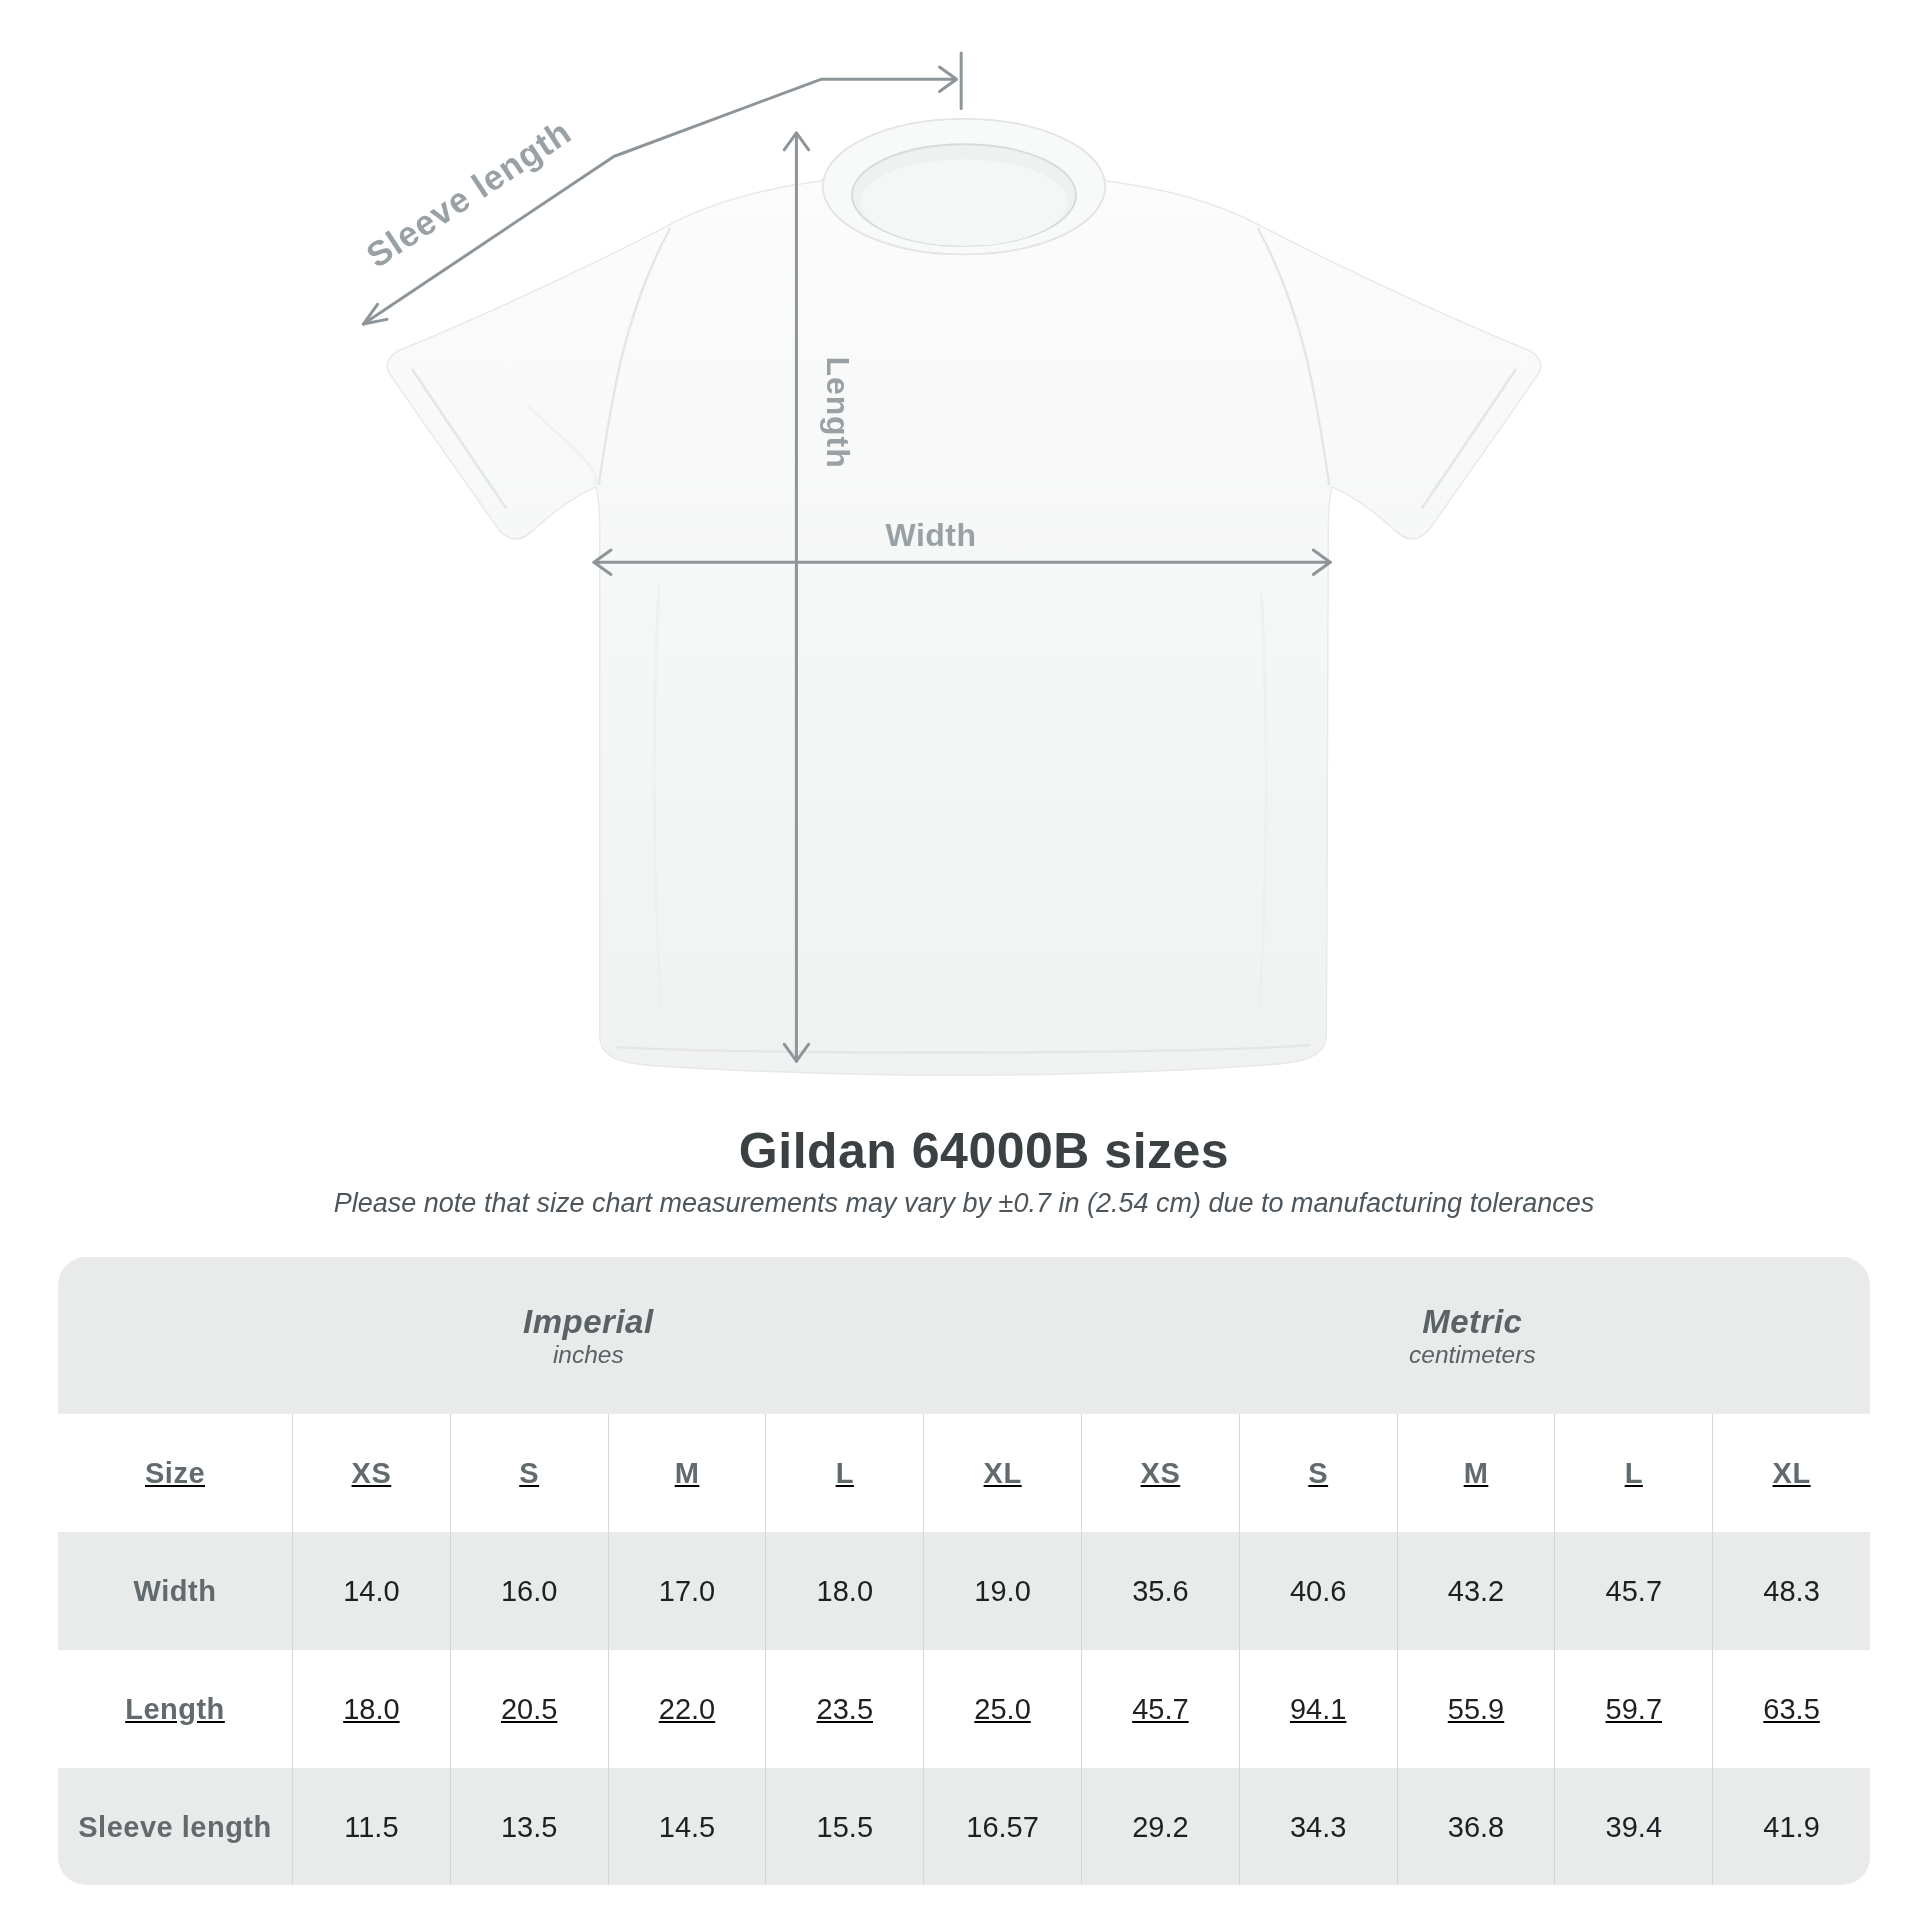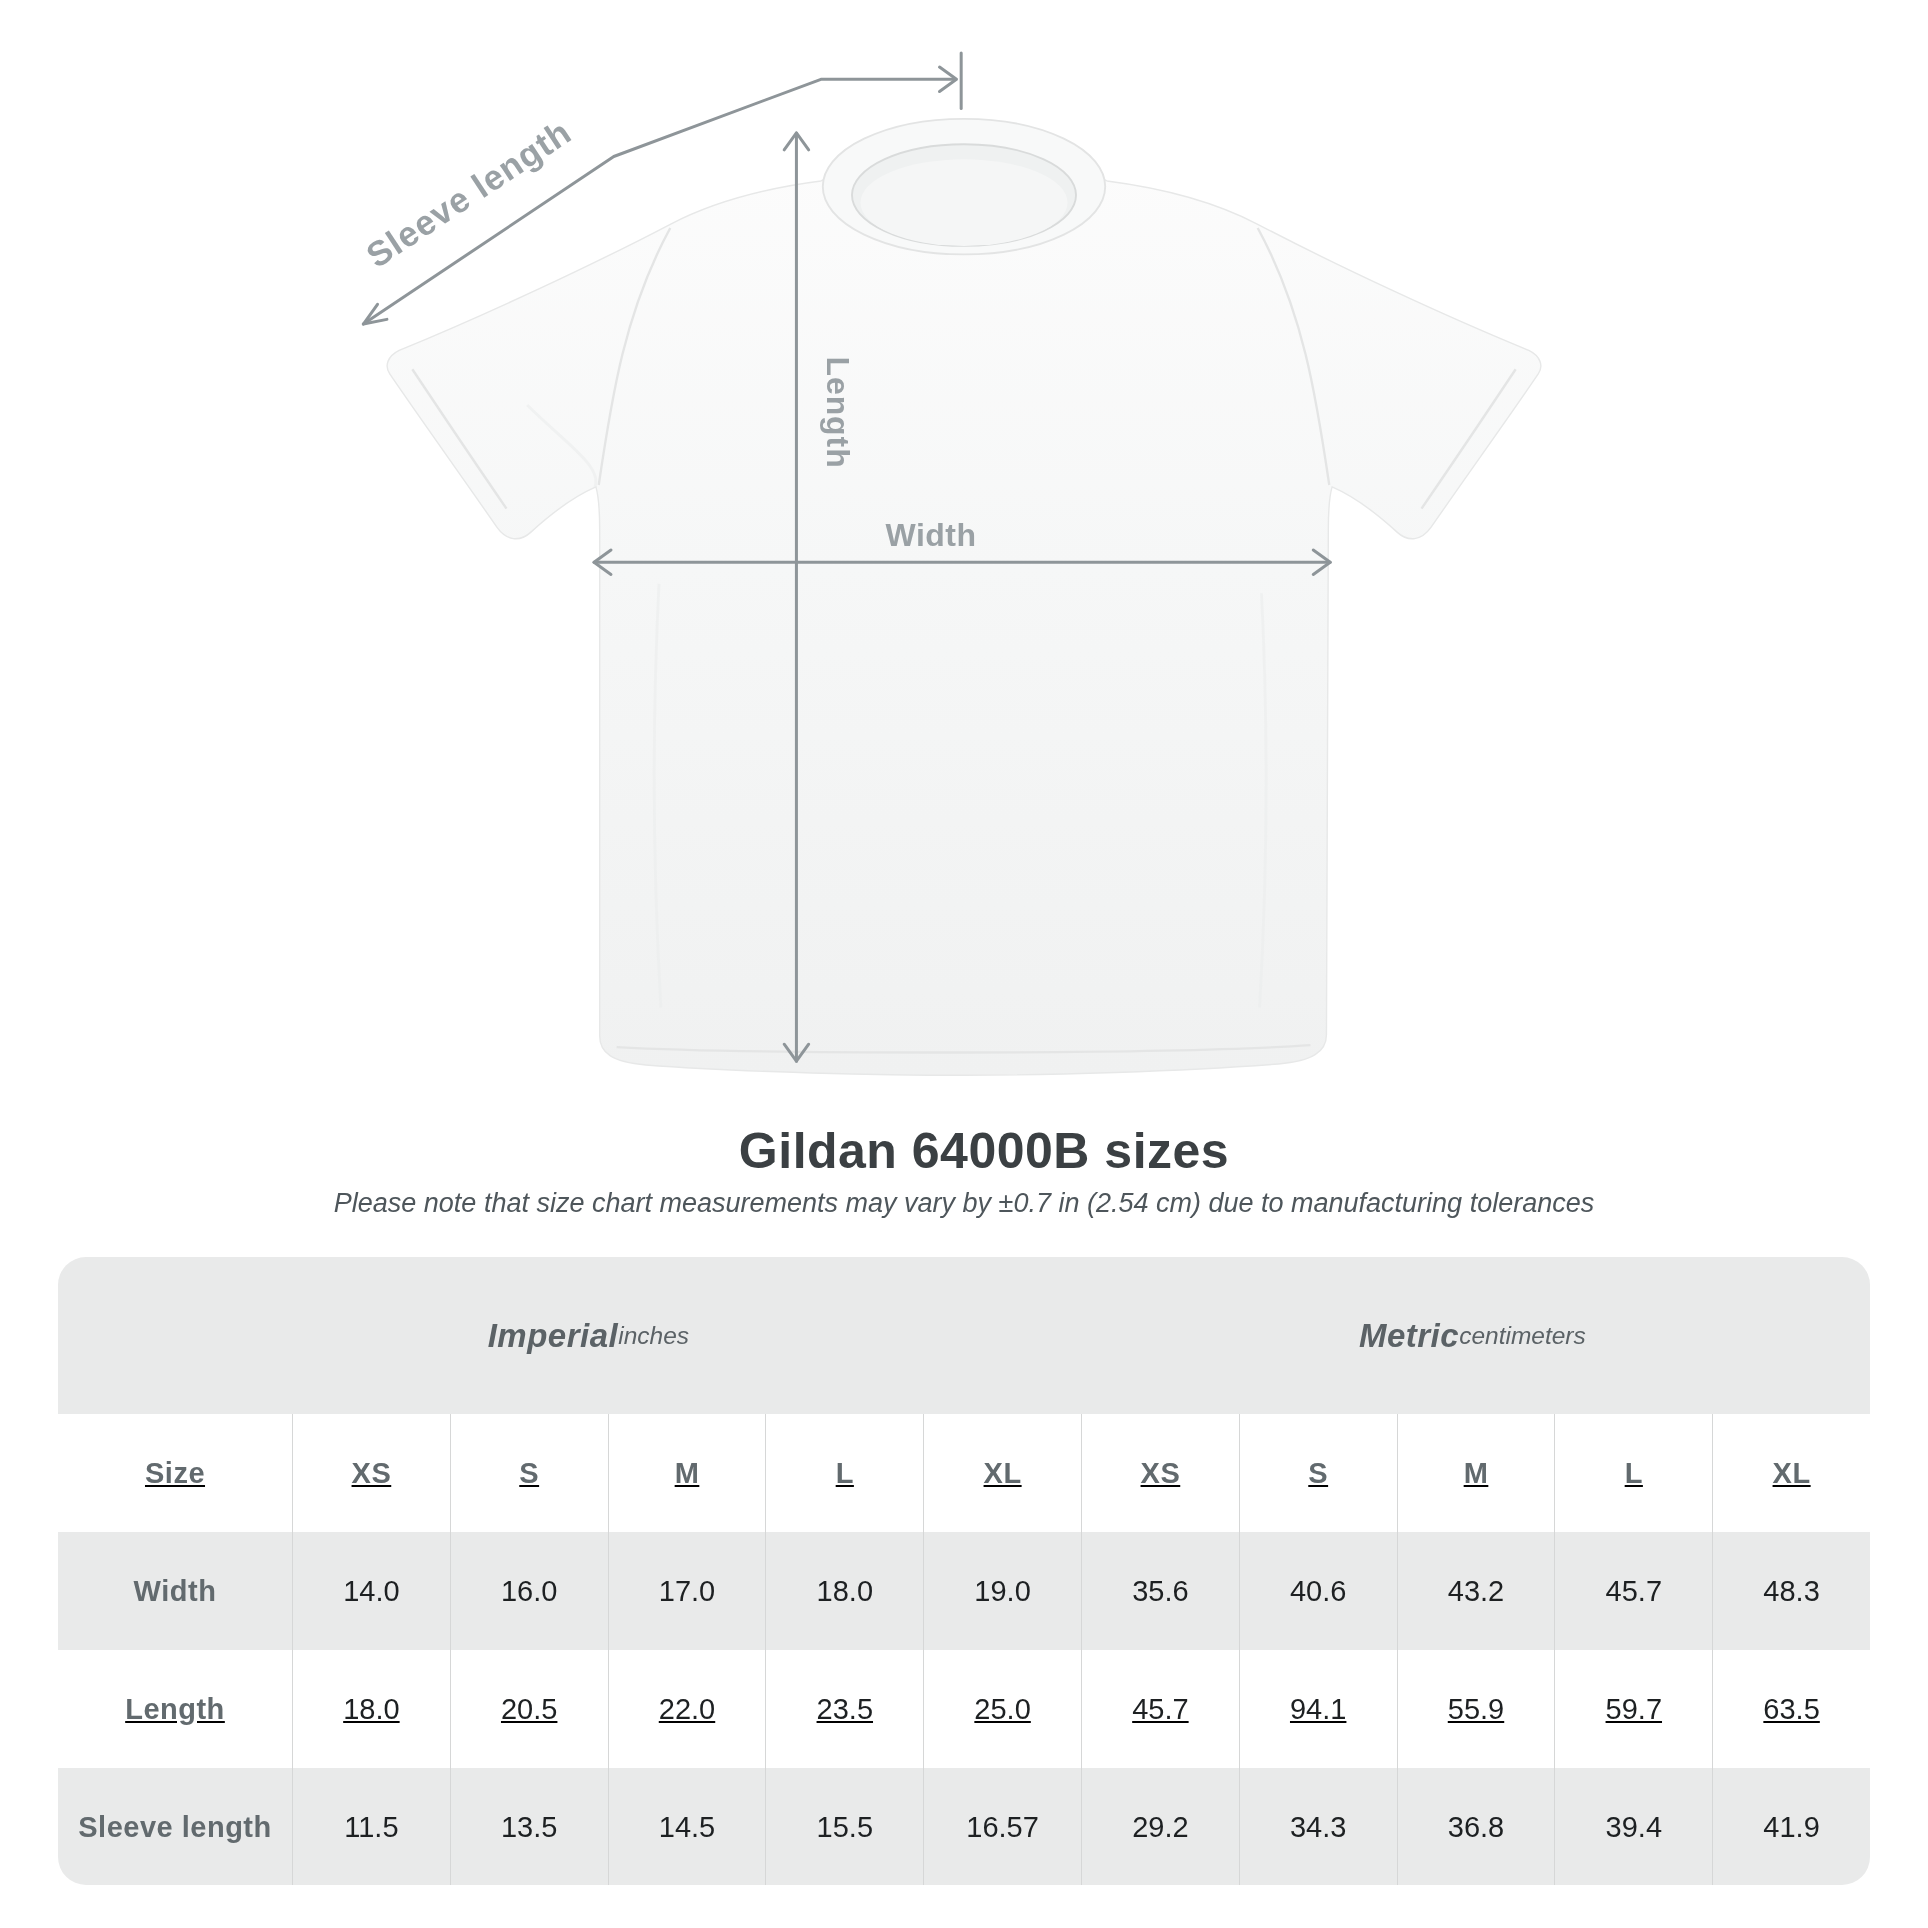--- a/index.html
+++ b/index.html
@@ -15,21 +15,21 @@
   .page-note{
     position:absolute;left:0;top:1188px;width:100%;text-align:center;
     font-size:27px;font-style:italic;color:#4e565b;
   }
 
   .sizetable{
     position:absolute;left:58px;top:1257px;width:1812px;height:628px;
     border-radius:28px;overflow:hidden;background:#ffffff;
   }
   .band{height:157px;background:#e9eaea;display:flex;}
-  .band-cell{display:flex;flex-direction:row;justify-content:center;align-items:center;gap:0;color:#5b6266;box-sizing:border-box;}
+  .band-cell{display:flex;flex-direction:column;justify-content:center;align-items:center;gap:0;color:#5b6266;box-sizing:border-box;}
   .band-cell.imperial{width:56.44%;padding-left:38px;}
   .band-cell.metric{flex:1;padding-right:6px;}
   .band-label{font-size:33px;font-weight:bold;font-style:italic;letter-spacing:0.5px;}
   .band-unit{font-size:24.5px;font-style:italic;}
 
   .trow{display:grid;grid-template-columns:234px repeat(10,1fr);height:118px;}
   .trow.white{background:#ffffff;text-decoration:underline;}
   .trow.gray{background:#e9eaea;}
   .cell{display:flex;align-items:center;justify-content:center;font-size:29px;color:#1d2022;}
   .trow .cell + .cell{border-left:1.9px solid #d6d7d7;}

